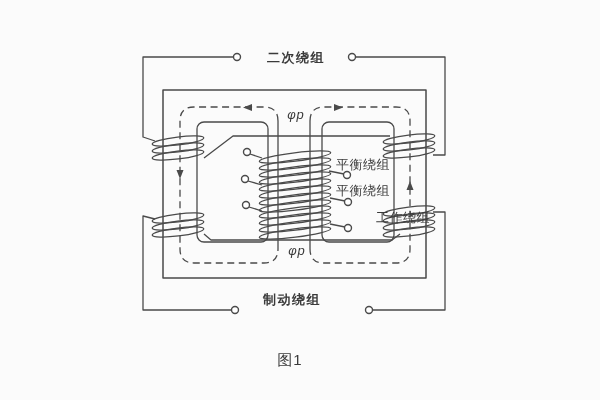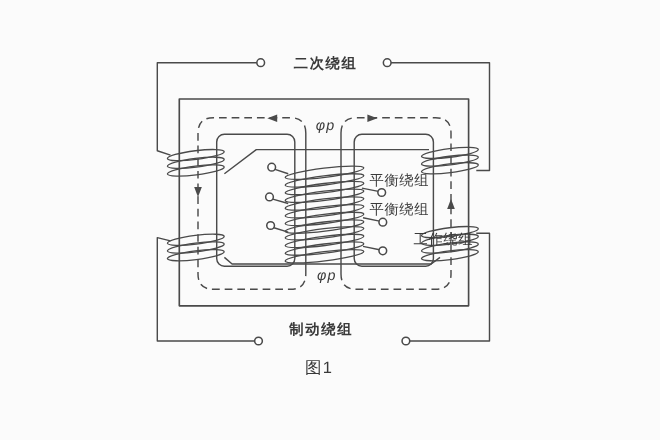--- a/index.html
+++ b/index.html
@@ -113,14 +113,14 @@
     <circle class="trm" cx="348" cy="228" r="3.5"></circle>
   </svg>
 
   <span class="lbl ctr big" style="left:296px;top:57px;">二次绕组</span>
   <span class="lbl ctr flux" style="left:296px;top:114px;">φp</span>
   <span class="lbl vctr small" style="left:336px;top:164px;">平衡绕组</span>
   <span class="lbl vctr small" style="left:336px;top:190px;">平衡绕组</span>
   <span class="lbl vctr small" style="left:336px;top:217px;margin-left:40px;">工作绕组</span>
   <span class="lbl ctr flux" style="left:297px;top:250px;">φp</span>
   <span class="lbl ctr big" style="left:292px;top:299px;">制动绕组</span>
-  <span class="lbl ctr cap" style="left:290px;top:335px;">图1</span>
+  <span class="lbl ctr cap" style="left:290px;top:359px;">图1</span>
 </div>
 
 </body></html>

